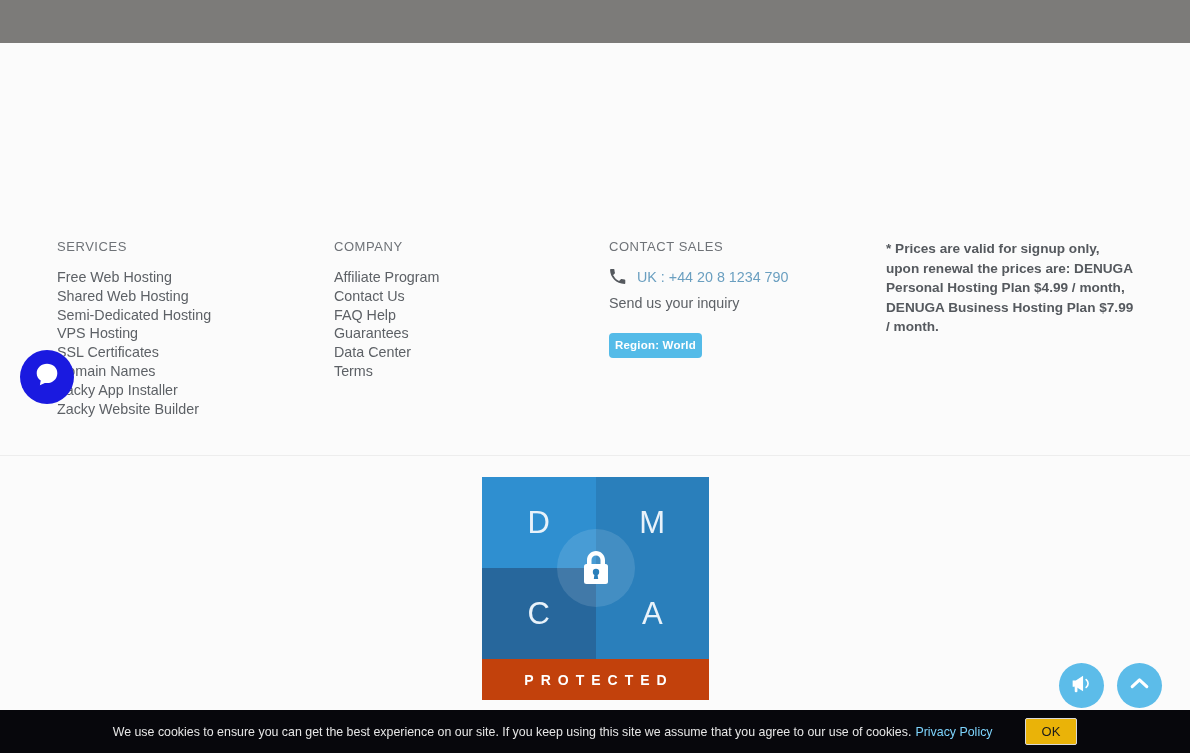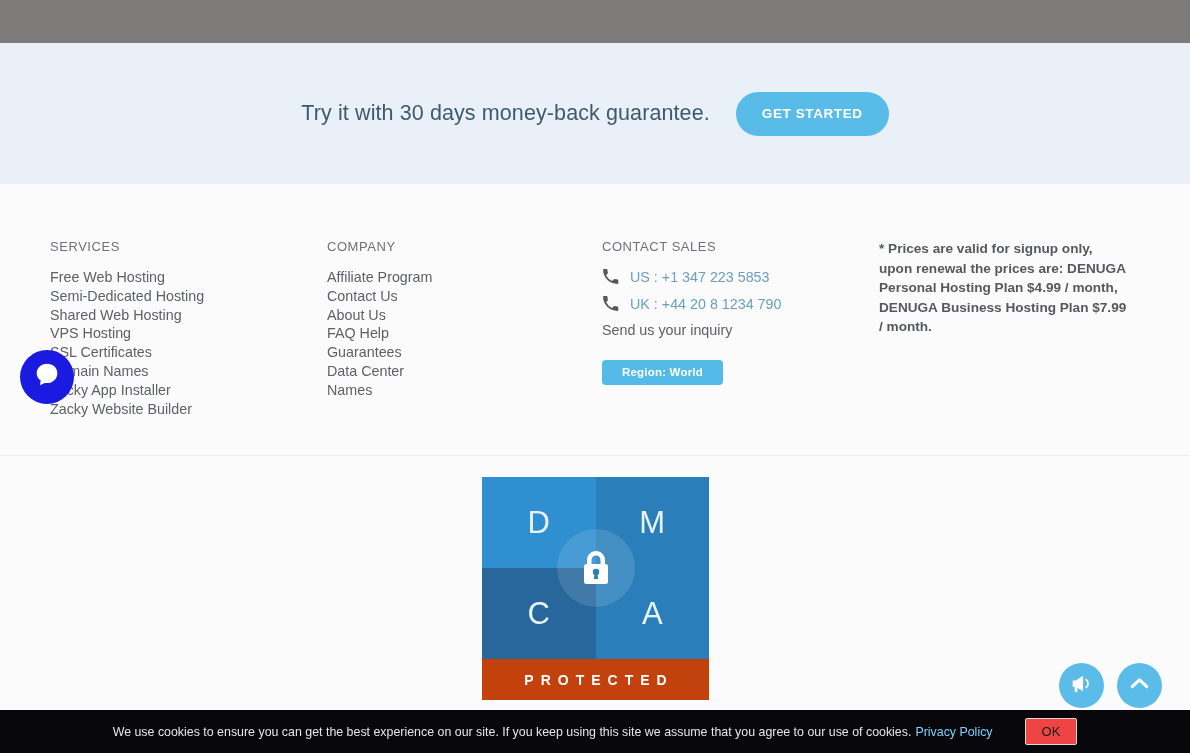--- a/index.html
+++ b/index.html
@@ -36,21 +36,21 @@
     font-family: "Liberation Sans", sans-serif;
     cursor: pointer; white-space: nowrap;
   }
 
   
   .footer-main {
     position: absolute; left: 0; top: 184px; width: 1190px; height: 271px;
     background: #fbfbfb;
   }
   .footer-cols {
-    position: absolute; left: 50px; top: 55px; width: 1080px;
+    position: absolute; left: 57px; top: 55px; width: 1080px;
     display: flex;
   }
   .col-services { width: 277px; }
   .col-company  { width: 275px; }
   .col-contact  { width: 277px; }
   .col-note     { width: 250px; }
 
   .col-title {
     font-size: 13px; color: #6e7277; letter-spacing: .55px;
     margin-bottom: 14px; text-transform: uppercase;
@@ -68,21 +68,21 @@
   .phone-icon svg { display: block; }
   .phone-num { font-size: 14.3px; color: #6a9fc0; cursor: pointer; }
 
   .inquiry {
     font-size: 14.3px; color: #5d6166; margin-top: 7px; margin-bottom: 22px;
     cursor: pointer;
   }
   .region-badge {
     display: inline-block; background: #54bbe8; color: #fff;
     font-size: 11.5px; font-weight: 700; letter-spacing: .2px;
-    padding: 6px 20px 7px; border-radius: 4px; cursor: pointer;
+    padding: 6px 6px 7px; border-radius: 4px; cursor: pointer;
   }
 
   .price-note {
     font-size: 13.6px; color: #55595e; line-height: 19.5px; font-weight: bold;
   }
 
   
   .divider {
     position: absolute; left: 0; top: 455px; width: 1190px; height: 1px;
     background: #ededed;
@@ -145,21 +145,21 @@
     background: #07070c;
     display: flex; align-items: center; justify-content: center; gap: 0;
   }
   .cookie-text {
     font-size: 12.4px; color: #e6e6e6; white-space: nowrap;
   }
   .cookie-link {
     font-size: 12.4px; color: #7dd3fc; cursor: pointer; margin-left: 4px;
   }
   .cookie-ok {
-    margin-left: 32px; background: #ef4444; color: #1b1b1b;
+    margin-left: 32px; background: #eab308; color: #1b1b1b;
     border: 1px solid #d9d9d9; border-radius: 2px;
     padding: 0 16px; height: 27px; line-height: 25px;
     font-size: 13px; font-family: "Liberation Sans", sans-serif;
     cursor: pointer;
   }
 
   
   .revain {
     position: absolute; left: 1056px; bottom: 4px;
     display: flex; align-items: center; gap: 9px;
@@ -169,68 +169,53 @@
     font-size: 25px; color: #d7d7d7; letter-spacing: .3px;
   }
 </style>
 </head>
 <body>
 
 <div id="page">
 
   <div class="topbar"></div>
 
-  <div class="cta-banner">
-    <div class="cta-inner">
-      <div class="cta-text">Try it with 30 days money-back guarantee.</div>
-      <button class="cta-btn">GET STARTED</button>
-    </div>
-  </div>
 
   <div class="footer-main">
     <div class="footer-cols">
 
       <div class="col-services">
         <div class="col-title">SERVICES</div>
         <ul class="link-list">
           <li>Free Web Hosting</li>
+          <li>Shared Web Hosting</li>
           <li>Semi-Dedicated Hosting</li>
-          <li>Shared Web Hosting</li>
           <li>VPS Hosting</li>
           <li>SSL Certificates</li>
           <li>Domain Names</li>
           <li>Zacky App Installer</li>
           <li>Zacky Website Builder</li>
         </ul>
       </div>
 
       <div class="col-company">
         <div class="col-title">COMPANY</div>
         <ul class="link-list">
           <li>Affiliate Program</li>
           <li>Contact Us</li>
-          <li>About Us</li>
           <li>FAQ Help</li>
           <li>Guarantees</li>
           <li>Data Center</li>
-          <li>Names</li>
+          <li>Terms</li>
         </ul>
       </div>
 
       <div class="col-contact">
         <div class="col-title">CONTACT SALES</div>
 
-        <div class="phone-row">
-          <span class="phone-icon">
-            <svg width="17" height="17" viewBox="0 0 24 24" fill="currentColor">
-              <path d="M6.6 10.8c1.7 3.4 4.2 5.9 7.6 7.6l2.5-2.5c.3-.3.8-.4 1.2-.3 1.3.4 2.6.7 4 .7.6 0 1.1.5 1.1 1.1v4c0 .6-.5 1.1-1.1 1.1C10.5 22.5 1.5 13.5 1.5 2.6c0-.6.5-1.1 1.1-1.1h4c.6 0 1.1.5 1.1 1.1 0 1.4.2 2.7.7 4 .1.4 0 .9-.3 1.2l-2.5 2.5z"></path>
-            </svg>
-          </span>
-          <span class="phone-num">US : +1 347 223 5853</span>
-        </div>
 
         <div class="phone-row">
           <span class="phone-icon">
             <svg width="17" height="17" viewBox="0 0 24 24" fill="currentColor">
               <path d="M6.6 10.8c1.7 3.4 4.2 5.9 7.6 7.6l2.5-2.5c.3-.3.8-.4 1.2-.3 1.3.4 2.6.7 4 .7.6 0 1.1.5 1.1 1.1v4c0 .6-.5 1.1-1.1 1.1C10.5 22.5 1.5 13.5 1.5 2.6c0-.6.5-1.1 1.1-1.1h4c.6 0 1.1.5 1.1 1.1 0 1.4.2 2.7.7 4 .1.4 0 .9-.3 1.2l-2.5 2.5z"></path>
             </svg>
           </span>
           <span class="phone-num">UK : +44 20 8 1234 790</span>
         </div>
 

